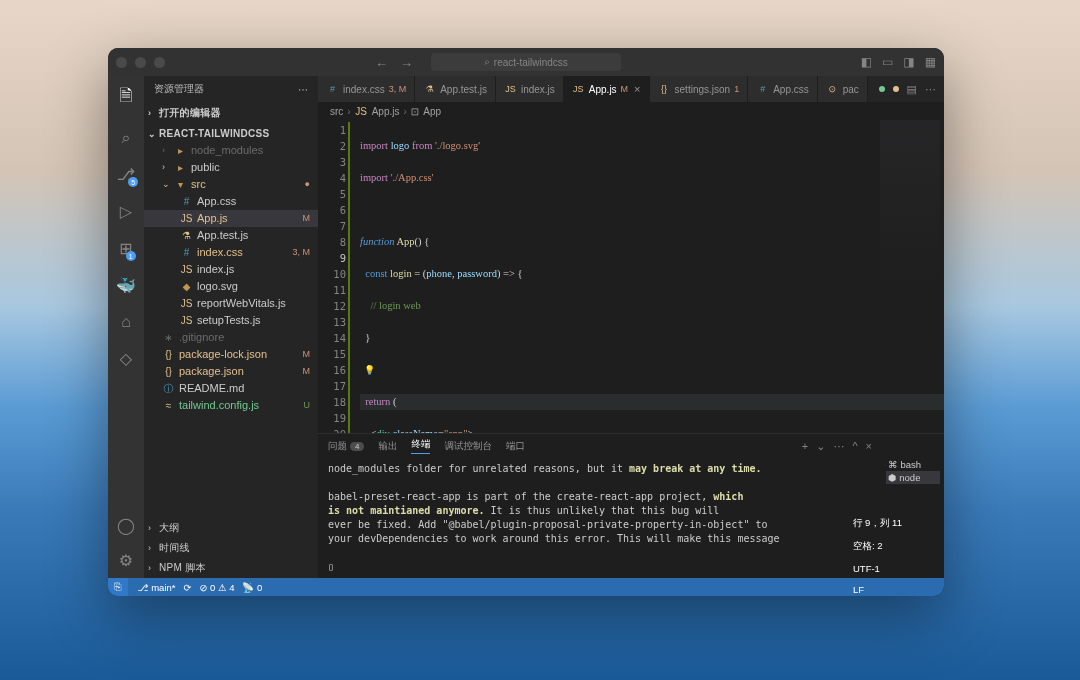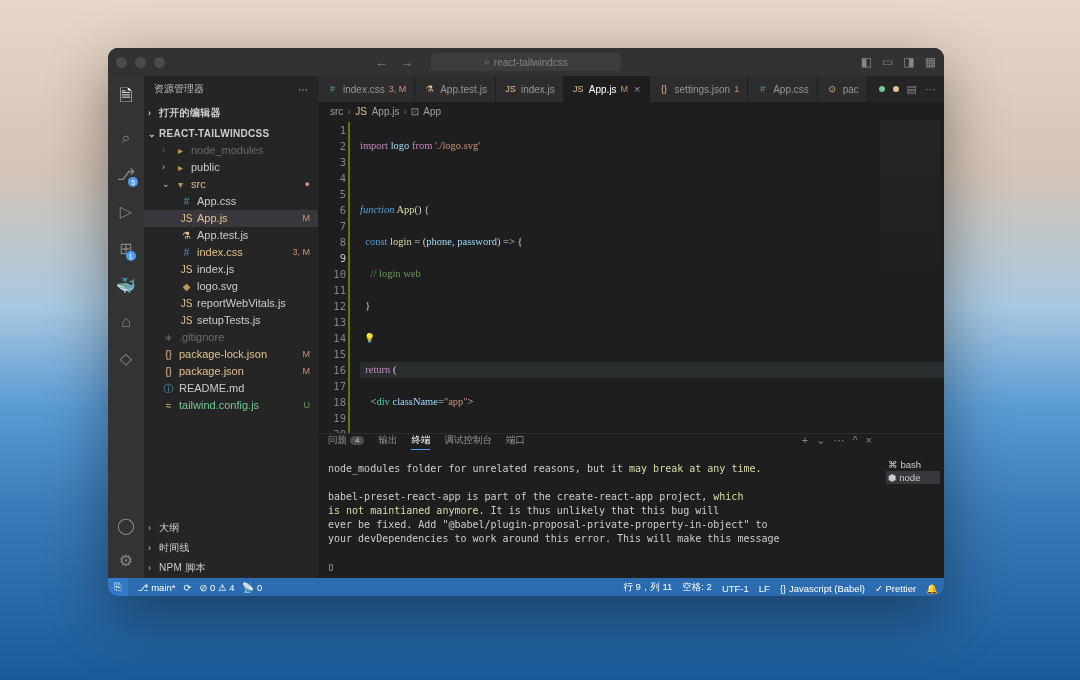--- a/index.html
+++ b/index.html
@@ -62,32 +62,32 @@
 .var { color:#9cdcfe; }
 .tag { color:#4ec9b0; }
 .attr { color:#9cdcfe; }
 .com { color:#6a9955; }
 .const { color:#569cd6; }
 .p { color:#d4d4d4; }
 .bulb { color:#ffcc00; font-size:9px; }
 .minimap { position:absolute; right:4px; top:0; width:60px; height:160px; background:linear-gradient(#2d2d30 0%, #1e1e1e 100%); opacity:.5; border-radius:2px; }
 .panel { height:145px; background:#1e1e1e; border-top:1px solid #2d2d2d; display:flex; }
 .panel-main { flex:1; display:flex; flex-direction:column; }
-.panel-tabs { height:24px; display:flex; align-items:flex-start; gap:14px; padding:0 10px; font-size:9.5px; color:#969696; }
+.panel-tabs { height:24px; display:flex; align-items:center; gap:14px; padding:0 10px; font-size:9.5px; color:#969696; }
 .panel-tabs .pt.active { color:#fff; border-bottom:1px solid #4d9cf5; padding-bottom:2px; }
 .panel-tabs .pcount { color:#cccccc; background:#4d4d4d; border-radius:8px; padding:0 5px; font-size:8px; margin-left:3px; }
 .panel-right { margin-left:auto; display:flex; gap:8px; color:#858585; font-size:11px; }
 .terminal { flex:1; padding:4px 10px; font-family:Menlo,Consolas,monospace; font-size:10px; line-height:14px; color:#cccccc; overflow:hidden; }
-.terminal .y { color:#dcdcaa; font-weight:400; }
+.terminal .y { color:#dcdcaa; font-weight:700; }
 .term-side { width:62px; padding:24px 4px 0 4px; font-size:9.5px; color:#cccccc; }
 .term-side .ts-item { display:flex; align-items:center; gap:3px; padding:1px 2px; }
 .term-side .ts-item.active { background:#37373d; }
 .statusbar { height:18px; background:#2b6cb0; display:flex; align-items:center; color:#fff; font-size:9.5px; padding:0 6px; gap:10px; }
 .statusbar .sb-left { display:flex; gap:8px; align-items:center; }
-.statusbar .sb-right { margin-left:auto; display:flex; gap:10px; align-items:flex-end; }
+.statusbar .sb-right { margin-left:auto; display:flex; gap:10px; align-items:flex-start;flex-direction:column; }
 .remote { background:#3178c6; padding:0 6px; height:18px; display:flex; align-items:center; margin-left:-6px; }
 .side-bottom { margin-top:auto; }
 .side-bottom .sec-title { font-weight:400; padding:3px 4px; font-size:10px; }
 </style>
 </head>
 <body>
 
 <div class="window">
   <div class="titlebar">
     <div class="traffic">
@@ -305,20 +305,21 @@
             <div class="ln">14</div>
             <div class="ln">15</div>
             <div class="ln">16</div>
             <div class="ln">17</div>
             <div class="ln">18</div>
             <div class="ln">19</div>
             <div class="ln">20</div>
         </div>
         <div class="code">
 <div class="line"><span class="kw">import</span><span class="var"> logo </span><span class="kw">from</span><span class="str"> './logo.svg'</span></div>
+<div class="line"><span class="kw">import</span><span class="str"> './App.css'</span></div>
 <div class="line"></div>
 <div class="line"><span class="const" style="font-style:italic">function</span><span class="fn"> App</span><span class="p">() {</span></div>
 <div class="line"><span class="const">  const</span><span class="fn"> login</span><span class="p"> = (</span><span class="var">phone</span><span class="p">, </span><span class="var">password</span><span class="p">) =&gt; {</span></div>
 <div class="line"><span class="com">    // login web</span></div>
 <div class="line"><span class="p">  }</span></div>
 <div class="line"><span class="bulb">  💡</span></div>
 <div class="line hl"><span class="kw">  return</span><span class="p"> (</span></div>
 <div class="line"><span class="p">    &lt;</span><span class="tag">div</span><span class="attr"> className</span><span class="p">=</span><span class="str">"app"</span><span class="p">&gt;</span></div>
 
 

